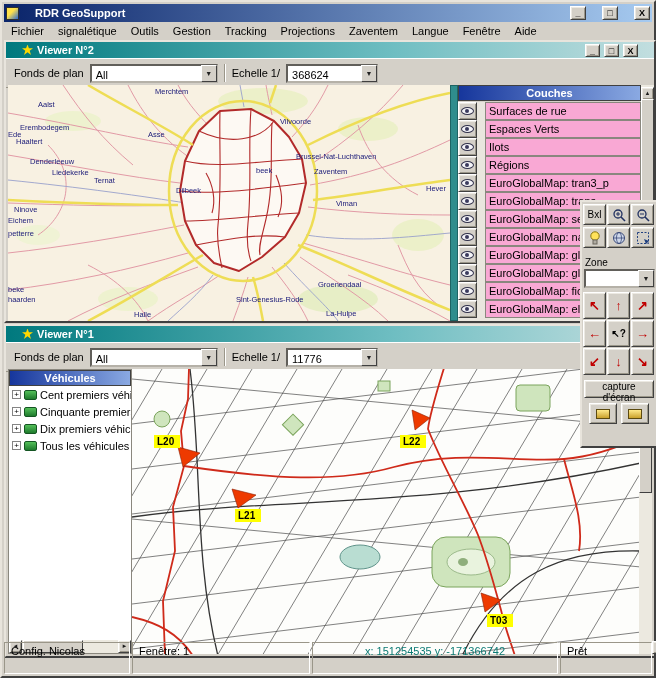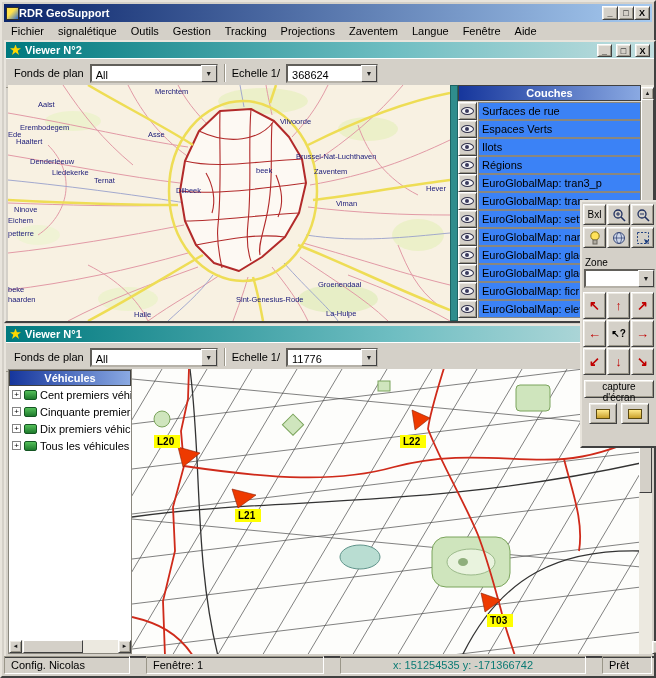--- a/index.html
+++ b/index.html
@@ -6,55 +6,55 @@
   html,body{width:656px;height:678px;overflow:hidden}
   body{font-family:"Liberation Sans",sans-serif;font-size:11px;color:#000;background:#d4d0c8}
   .screen{position:absolute;left:0;top:0;width:656px;height:678px;background:#d4d0c8;
           border:2px solid;border-color:#e8e4dc #404040 #404040 #e8e4dc}
   .btn3d{background:#d4d0c8;border:1px solid;border-color:#fff #404040 #404040 #fff;
          box-shadow:inset 1px 1px 0 #ece9e2, inset -1px -1px 0 #9a9689;cursor:default}
 
   
   .titlebar{position:absolute;left:2px;top:2px;right:2px;height:18px;
             background:linear-gradient(90deg,#0a246a,#a6caf0);
-            display:flex;align-items:center;gap:0;padding:0 2px;color:#fff;font-weight:bold}
+            display:flex;align-items:center;gap:16px;padding:0 2px;color:#fff;font-weight:bold}
   .app-icon{width:13px;height:13px;background:linear-gradient(135deg,#ffe14a 40%,#2e6bd6);border:1px solid #30302f}
   .tb-spacer{flex:1}
   .winbtn{width:16px;height:14px;font-size:9px;line-height:12px;text-align:center;font-weight:bold;color:#000}
 
   
   .menubar{position:absolute;left:2px;top:20px;right:2px;height:18px;display:flex;align-items:center}
   .menu-item{padding:8px 7px}
 
   
   .child{position:absolute;background:#d4d0c8;border:2px solid;border-color:#e8e4dc #404040 #404040 #e8e4dc}
   .child-title{position:absolute;left:0;top:0;right:0;height:16px;
                background:linear-gradient(90deg,#00797e,#6fbec2 60%,#c2dedf);
-               display:flex;align-items:center;gap:4px;padding:0 4px;color:#fff;font-weight:bold;font-size:11px}
+               display:flex;align-items:center;gap:4px;padding:0 16px;color:#fff;font-weight:bold;font-size:11px}
   .star-icon{width:11px;height:11px;background:#ffd800;
              clip-path:polygon(50% 0,63% 35%,100% 35%,70% 57%,82% 95%,50% 70%,18% 95%,30% 57%,0 35%,37% 35%)}
   .child-title .winbtn{width:15px;height:13px}
   .toolbar{position:absolute;left:0;top:16px;right:0;height:30px;display:flex;align-items:center;gap:6px;
            padding:0 8px;border-top:1px solid #fff;border-bottom:1px solid #9a9689}
   .tlabel{white-space:nowrap}
   .combo{height:19px;background:#fff;border:2px inset #b5b1a8;position:relative;display:flex;align-items:flex-end;
          padding:0 18px 0 4px;font-size:11px}
   .combo-btn{position:absolute;right:-1px;top:-1px;bottom:-1px;width:16px;background:#d4d0c8;
              border:1px solid;border-color:#fff #404040 #404040 #fff;text-align:center}
   .combo-btn::before{content:"▼";font-size:7px;line-height:15px;color:#222}
   .sep{width:0;height:18px;border-left:1px solid #9a9689;border-right:1px solid #fff}
 
   
   .panel-header{height:16px;background:linear-gradient(90deg,#16369c,#8aa9e2);color:#fff;font-weight:bold;
                 text-align:center;line-height:15px;border:1px solid #404040}
   .layer-row{display:flex;height:18px;align-items:stretch}
   .eye-btn{width:19px;display:flex;align-items:center;justify-content:center;padding:0}
   .eye{position:relative;width:13px;height:8px;border:1px solid #30304a;border-radius:50%;background:#f4f4f8}
   .eye::after{content:"";position:absolute;left:3px;top:1px;width:4px;height:4px;border-radius:50%;background:#3a3a5e}
-  .layer-cell{flex:1;background:#3b82f6;border:1px solid #8a877e;margin-left:1px;padding:2px 3px;white-space:nowrap;overflow:hidden}
+  .layer-cell{flex:1;background:#f9a8d4;border:1px solid #8a877e;margin-left:8px;padding:2px 3px;white-space:nowrap;overflow:hidden}
 
   
   .sb-v{position:absolute;width:13px;background:#ece9e0}
   .sb-h{position:absolute;height:13px;background:#ece9e0}
   .sb-btn{width:13px;height:13px;font-size:6px;line-height:11px;text-align:center;color:#1a1a1a;padding:0}
   .sb-thumb-v{position:absolute;left:0;width:13px;background:#d4d0c8;border:1px solid;border-color:#fff #404040 #404040 #fff}
   .sb-thumb-h{position:absolute;top:0;height:13px;background:#d4d0c8;border:1px solid;border-color:#fff #404040 #404040 #fff}
   .up::before{content:"▲"} .down::before{content:"▼"} .left::before{content:"◄"} .right::before{content:"►"}
 
   .splitter{position:absolute;background:#2f8d8d;border:1px solid #1d6464}
@@ -74,21 +74,21 @@
   .prow{display:flex;gap:1px;margin-bottom:2px}
   .pbtn{width:23px;height:21px;display:flex;align-items:center;justify-content:center;font-size:10px;padding:0}
   .zone-label{font-size:10px;margin:9px 0 1px 2px}
   .pgrid{display:grid;grid-template-columns:23px 23px 23px;grid-auto-rows:27px;gap:1px;margin-top:4px}
   .abtn{display:flex;align-items:center;justify-content:center;font-size:13px;font-weight:bold;color:#c00000;padding:0}
   .abtn.center{color:#000;font-size:10px}
   .capture-btn{width:70px;height:18px;font-size:10px;margin:5px 0 3px 1px;padding:0}
   .mini-icon{width:14px;height:10px;background:linear-gradient(#ffe98a,#caa12c);border:1px solid #5c4a10}
 
   
-  .statusbar{position:absolute;left:2px;bottom:2px;right:2px;height:18px;display:flex;gap:16px}
+  .statusbar{position:absolute;left:2px;bottom:2px;right:2px;height:32px;display:flex;gap:2px}
   .status-cell{border:1px solid;border-color:#9a9689 #fff #fff #9a9689;padding:2px 6px;white-space:nowrap;overflow:hidden}
   .coords{color:#0b7a74;text-align:center}
 
   .town{font-size:7.5px;fill:#1a1a78}
   .marker-label{font-size:10px;font-weight:bold;fill:#000}
   svg{display:block}
 </style>
 </head>
 <body>
 

